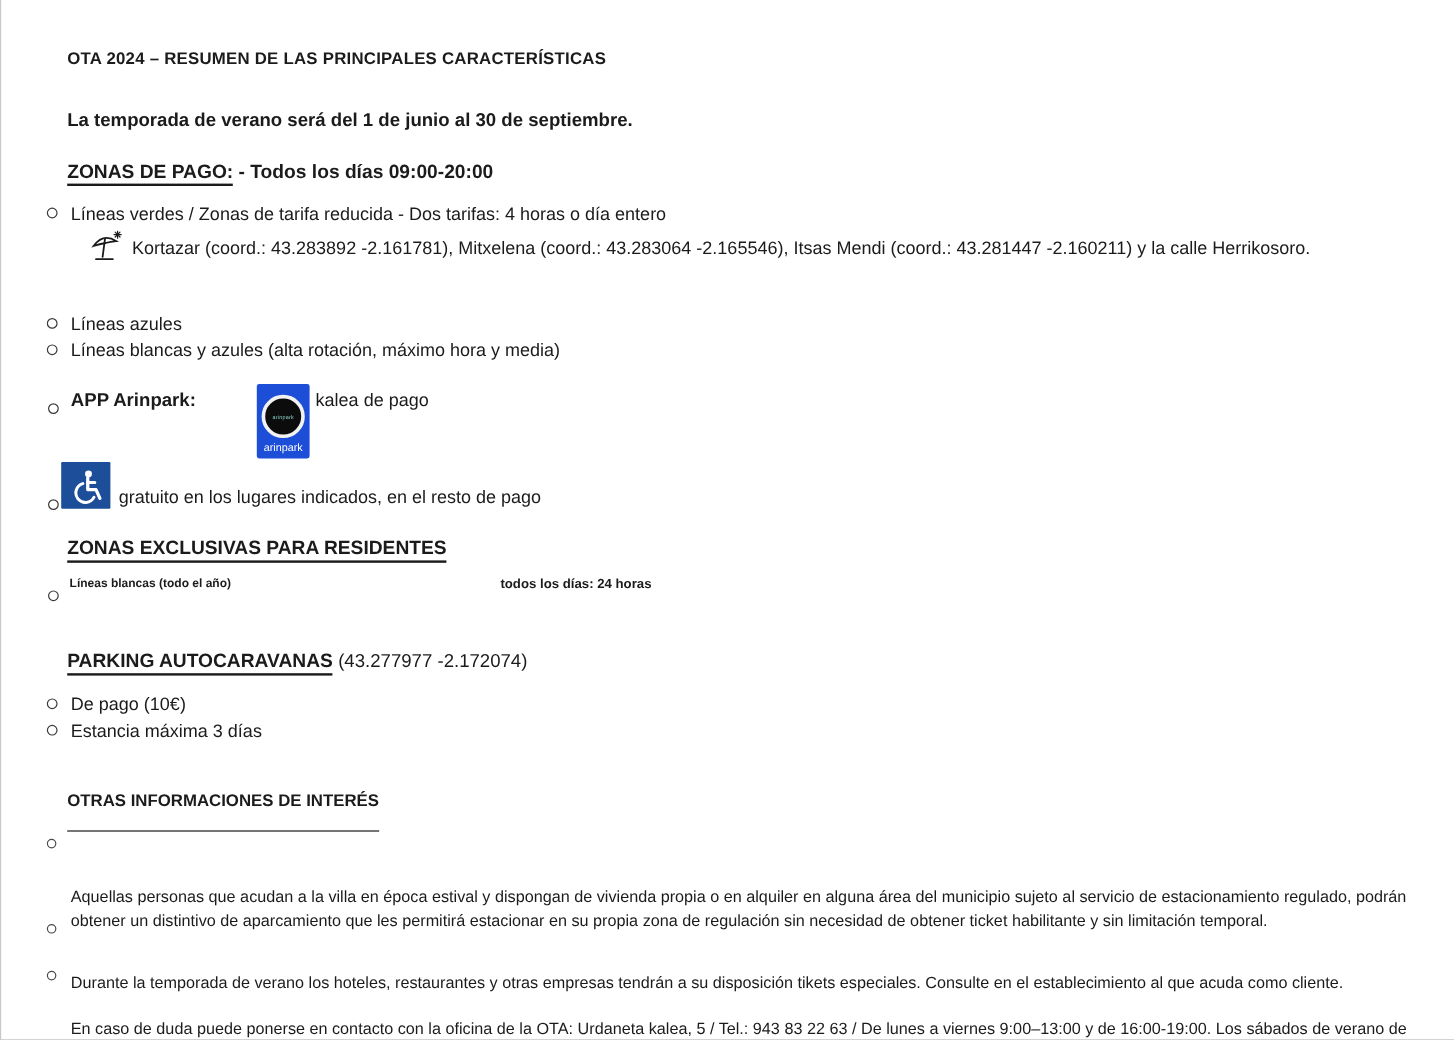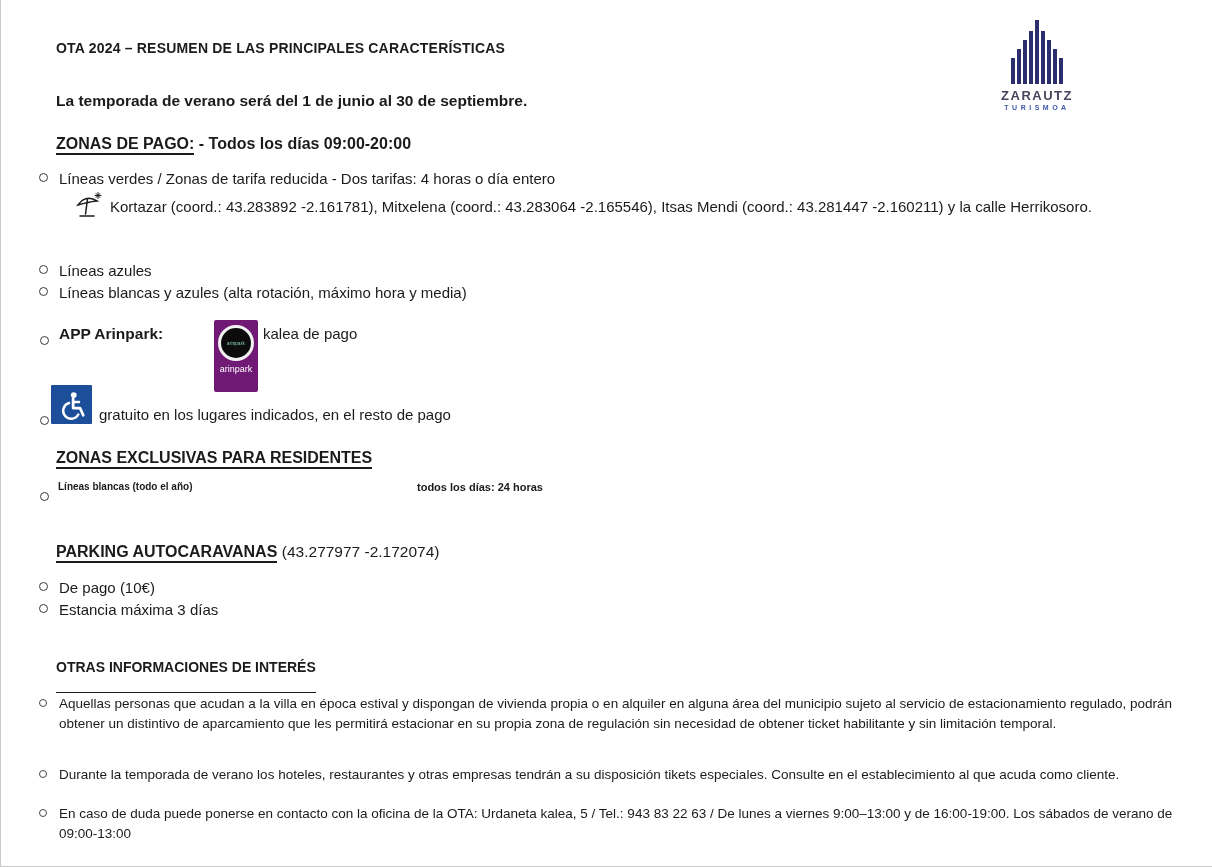--- a/index.html
+++ b/index.html
@@ -18,29 +18,29 @@
   .heading-small{left:55px;font-size:14px;font-weight:bold;}
   .heading-small .u{border-bottom:1.6px solid #1b1b1b;padding-bottom:17px;}
   .coords{font-weight:normal;font-size:15.5px;}
   
   .li{position:absolute;left:38px;display:flex;gap:11px;align-items:flex-start;}
   .marker{flex:0 0 auto;width:7px;height:7px;border:1.3px solid #3a3a3a;border-radius:50%;margin-top:5px;background:transparent;}
   .li .txt{font-size:15px;line-height:21px;}
   .li .txt b{font-weight:normal;}
   .li-small{position:absolute;left:38px;display:flex;gap:12px;align-items:flex-start;}
   .li-small .marker{width:6px;height:6px;border-width:1.1px;border-color:#4a4a4a;margin-top:5px;}
-  .li-small .txt{font-size:13.5px;line-height:19.5px;width:1128px;}
+  .li-small .txt{font-size:13.5px;line-height:19.5px;width:1128px;margin-top:44px;}
   
   .locations{left:28px;top:192px;width:1150px;font-size:15px;line-height:25px;text-indent:46px;}
   .locations .umb{display:inline-block;vertical-align:-7px;margin-right:8px;text-indent:0;}
   
   .res-right{position:absolute;left:416px;top:0;font-weight:bold;font-size:11px;white-space:nowrap;}
   
-  .arinpark-box{position:absolute;left:213px;top:0;width:44px;height:72px;background:#701a75;border-radius:2px;
-    display:flex;flex-direction:column;align-items:center;justify-content:flex-start;}
+  .arinpark-box{position:absolute;left:213px;top:0;width:44px;height:62px;background:#1d4ed8;border-radius:2px;
+    display:flex;flex-direction:column;align-items:center;justify-content:center;}
   .arinpark-circle{margin-top:5px;width:30px;height:30px;background:#0c0c0c;border:3px solid #f2f2f2;border-radius:50%;
     display:flex;align-items:center;justify-content:center;}
   .arinpark-inner{font-size:4.5px;color:#8fd8c8;letter-spacing:.2px;}
   .arinpark-caption{margin-top:3px;font-size:9px;color:#ffffff;}
   
   .wheel-box{position:absolute;left:50px;top:0;width:41px;height:39px;background:#1c4e9a;border-radius:1px;
     display:flex;align-items:center;justify-content:center;}
   
   .logo{left:1000px;top:18px;width:72px;text-align:center;}
   .logo-bars{display:flex;align-items:flex-end;justify-content:center;gap:2px;height:66px;}
@@ -48,35 +48,20 @@
   .logo-name{margin-top:4px;font-size:13px;font-weight:bold;letter-spacing:1.5px;color:#44445c;}
   .logo-sub{margin-top:1px;font-size:7px;font-weight:bold;letter-spacing:3.5px;color:#3f58a8;}
 </style>
 </head>
 <body>
 
 <div class="page">
 
   <div class="abs doc-title">OTA 2024 – RESUMEN DE LAS PRINCIPALES CARACTERÍSTICAS</div>
 
-  <div class="abs logo">
-    <div class="logo-bars">
-      <i style="height:26px"></i>
-        <i style="height:35px"></i>
-        <i style="height:44px"></i>
-        <i style="height:53px"></i>
-      <i style="height:64px"></i>
-      <i style="height:53px"></i>
-        <i style="height:44px"></i>
-        <i style="height:35px"></i>
-        <i style="height:26px"></i>
-    </div>
-    <div class="logo-name">ZARAUTZ</div>
-    <div class="logo-sub">TURISMOA</div>
-  </div>
 
   <div class="abs intro">La temporada de verano será del 1 de junio al 30 de septiembre.</div>
 
   <div class="abs heading" style="top:135px">
     <span class="u">ZONAS DE PAGO:</span><span> - Todos los días 09:00-20:00</span>
   </div>
 
   <div class="li" style="top:168px">
     <span class="marker"></span>
     <span class="txt"><span>Líneas verdes / Zonas de tarifa reducida - </span><b>Dos tarifas: 4 horas o día entero</b></span>

